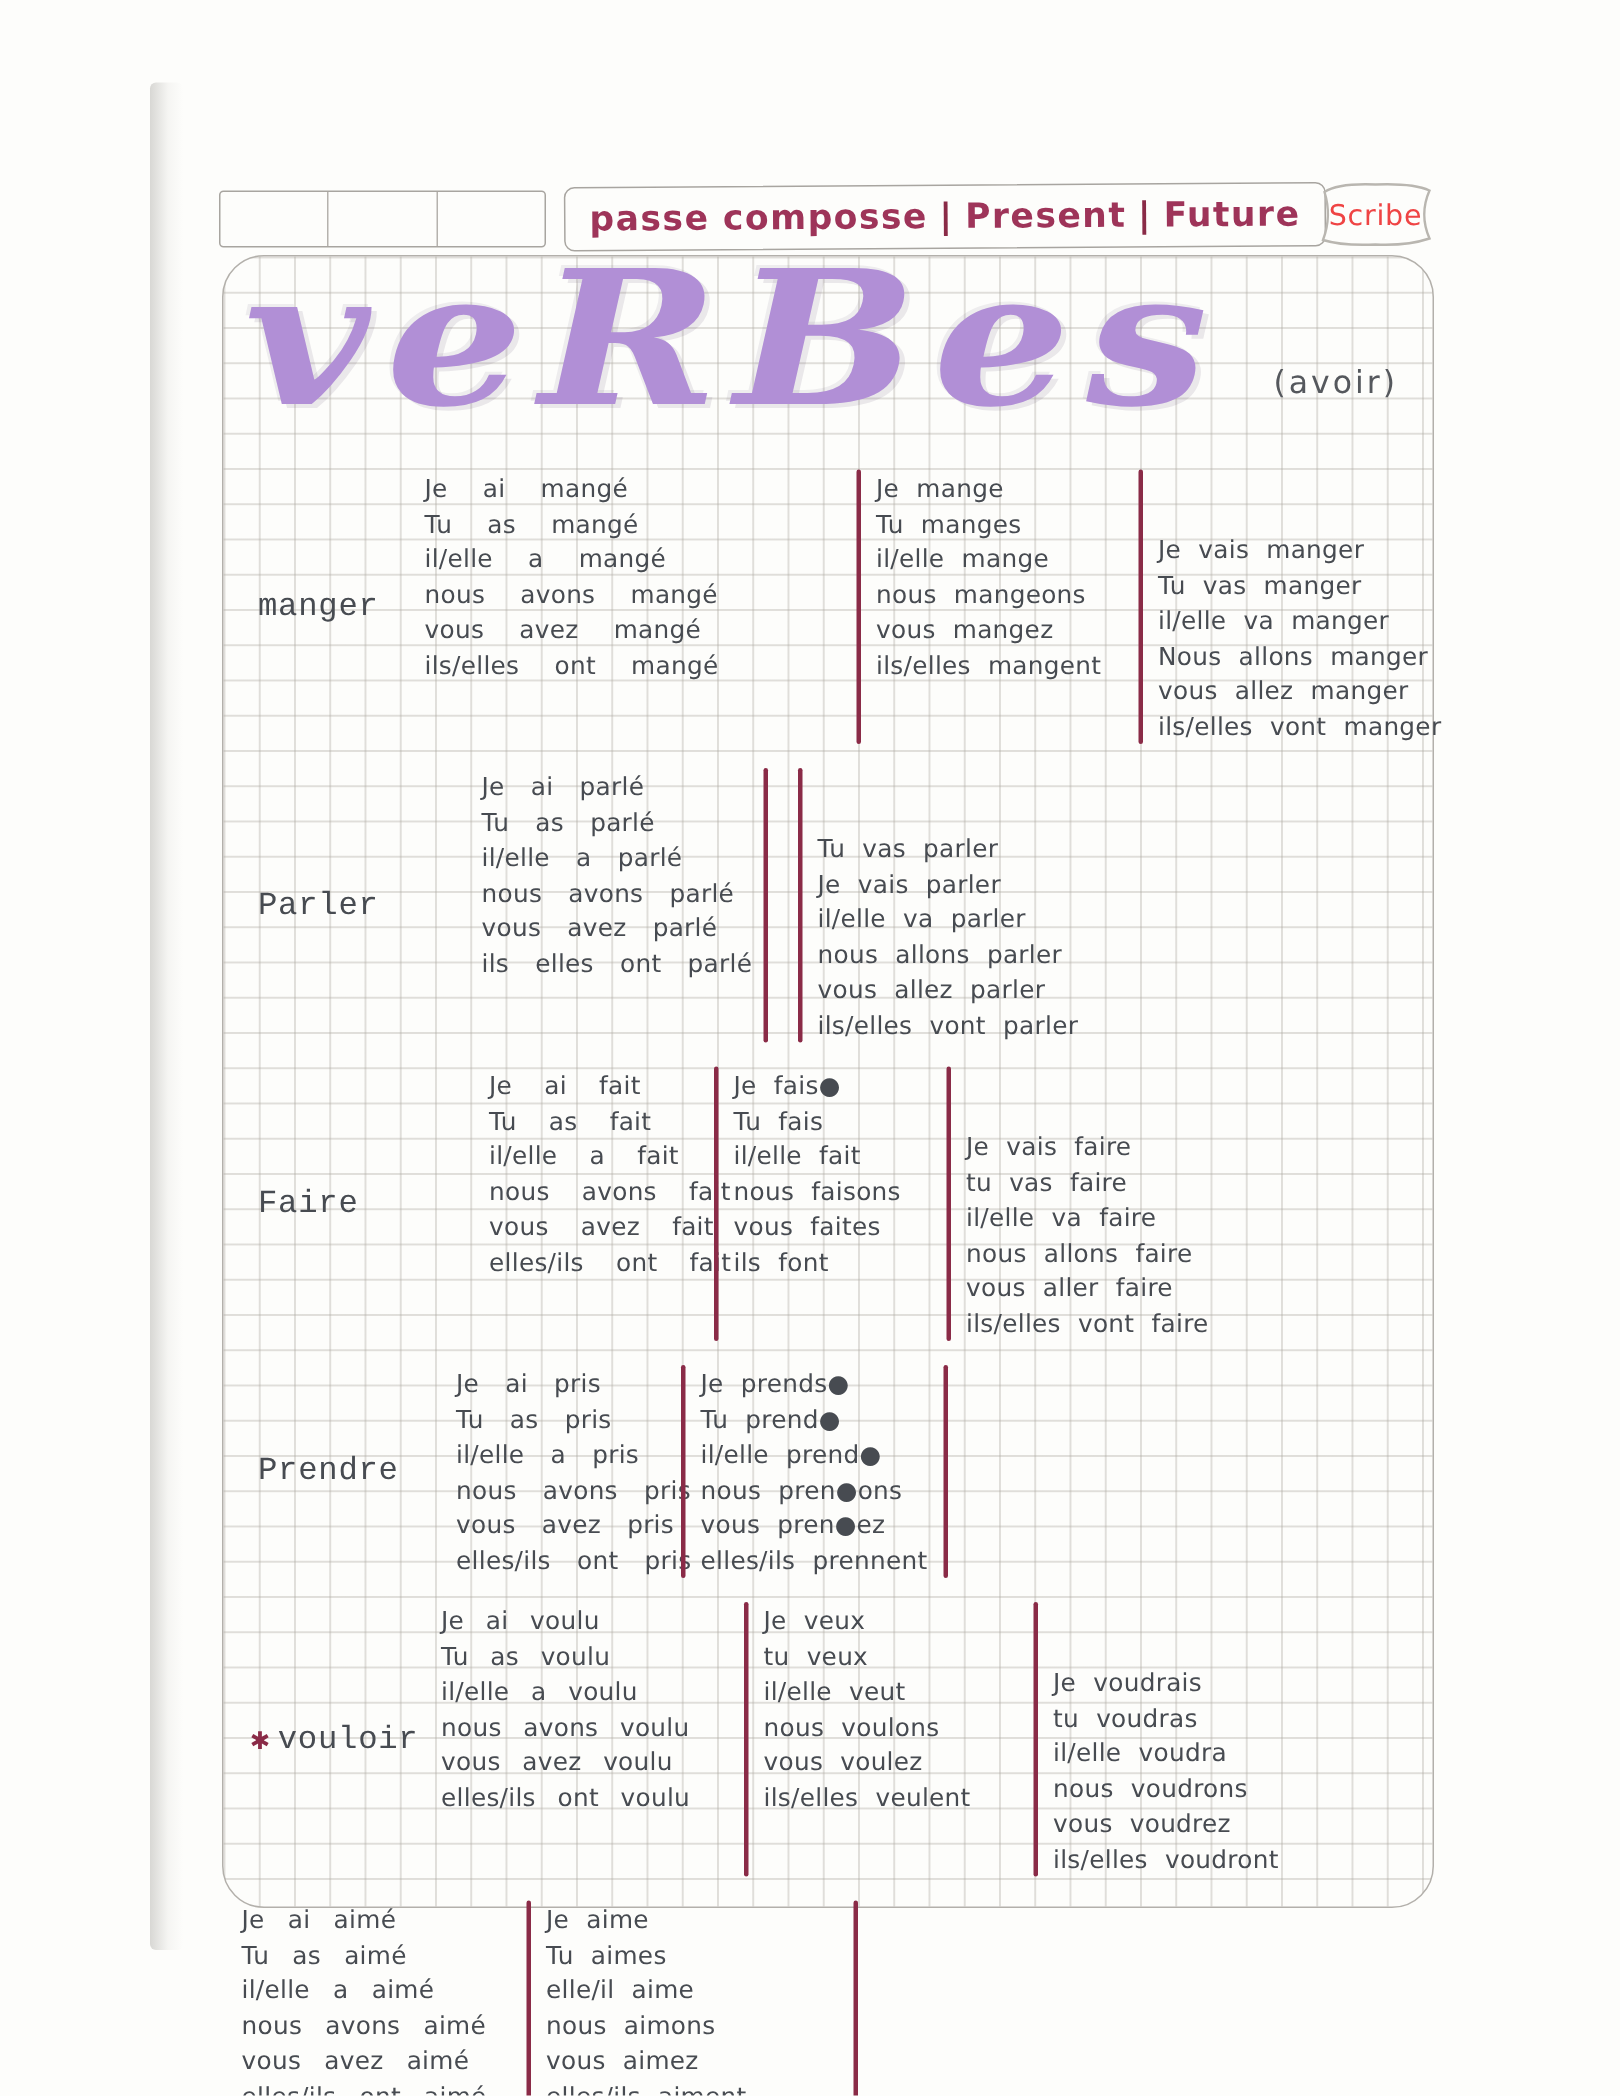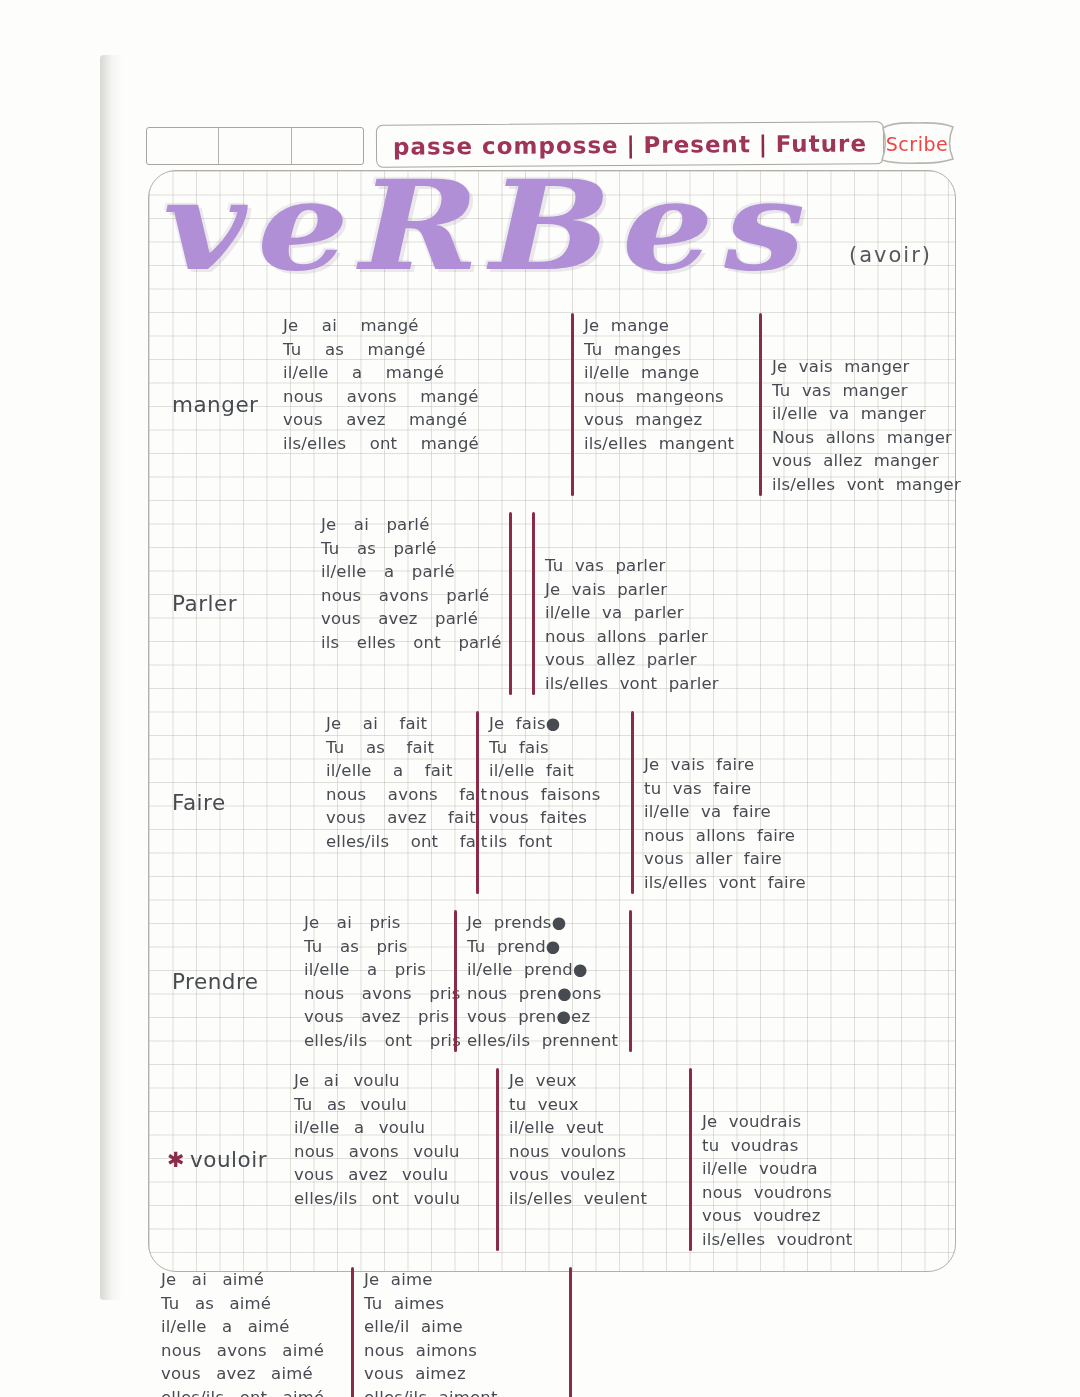--- a/index.html
+++ b/index.html
@@ -67,21 +67,21 @@
   }
   .title-note {
     position:absolute; left:688px; top:44px;
     font-size:21px; color:#55585d; letter-spacing:2px; word-spacing:2px;margin-top:22px;
   }
 
   
   .verb-block { display:flex; align-items:stretch; margin-bottom:16px; min-height:141px; }
   .label-col {
     display:flex; align-items:center; padding-left:6px; gap:5px;
-    font-size:21.5px; color:#474b51; letter-spacing:0.5px; flex-shrink:0;
+    font-size:21.5px; color:#474b51; letter-spacing:0.5px; flex-shrink:0;font-family:Liberation Mono, monospace;
   }
   .marker { color:#8a2b47; font-size:21px; font-weight:bold; }
   .col { display:flex; flex-direction:column; flex-shrink:0; padding-top:1px; }
   .col-future { flex:1;margin-top:41px; }
   .vline { width:3px; border-radius:2px; background:#8a2b47; margin:0 10px; flex-shrink:0; }
   .hw-line {
     font-size:16.5px; line-height:23.5px; color:#474b51;
     white-space:nowrap; word-spacing:6px; letter-spacing:0.2px;
   }
 

